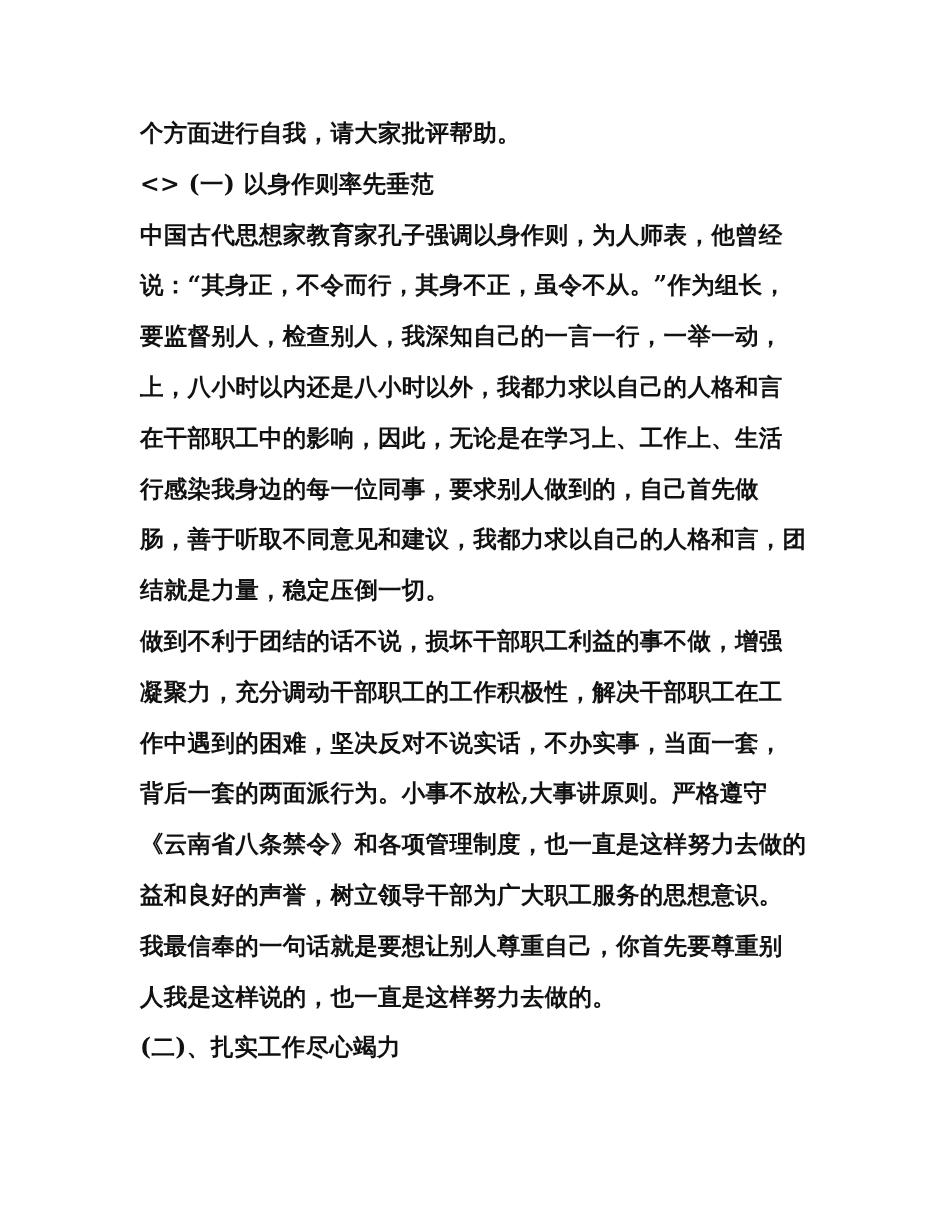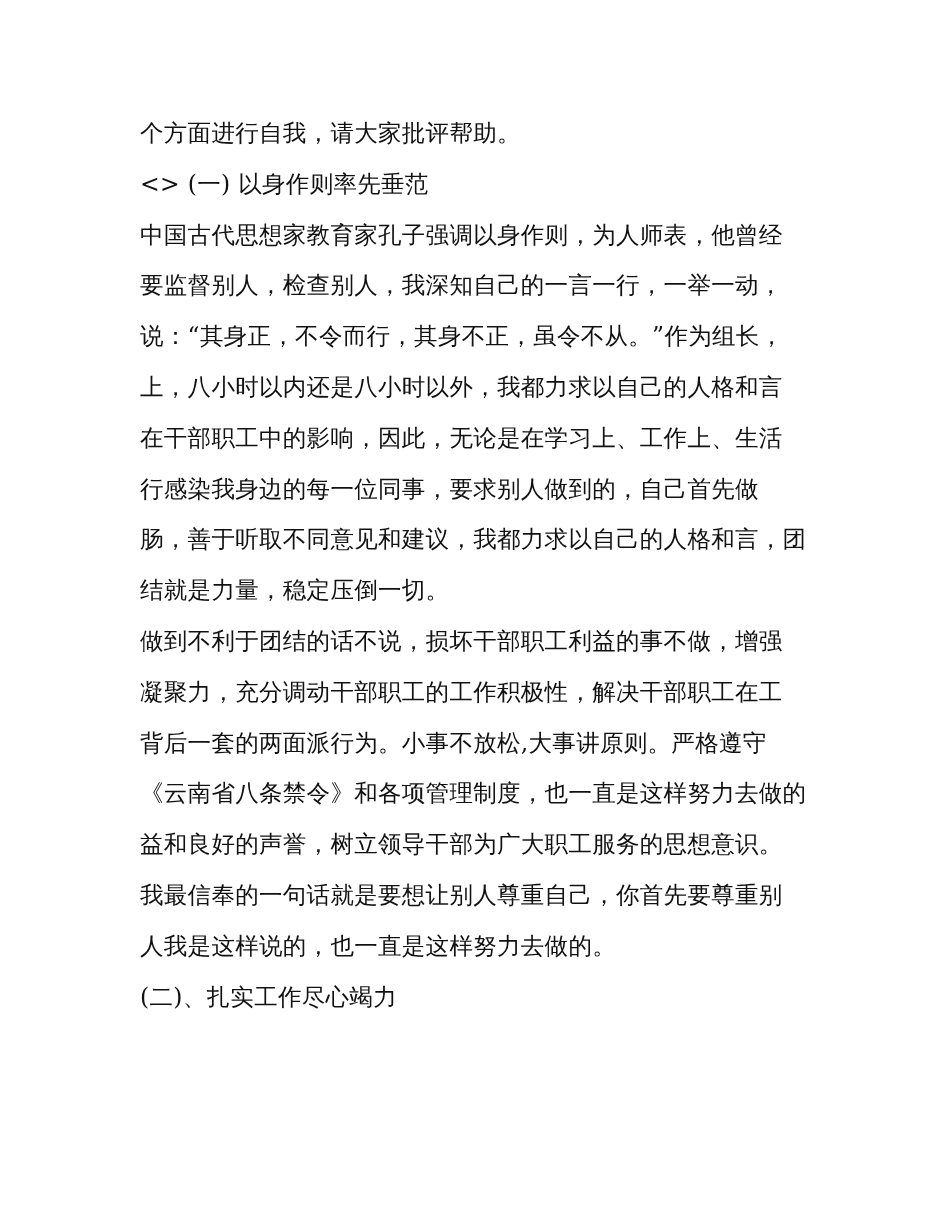--- a/index.html
+++ b/index.html
@@ -20,37 +20,39 @@
       left: 140px;
       top: 108px;
       width: 680px;
     }
     .line {
       height: 50.8px;
       line-height: 50.8px;
       font-size: 23.5px;
       white-space: nowrap;
       letter-spacing: 0.3px;
+      font-weight: bold;
     }
   </style>
 </head>
 <body>
 
 <div class="page">
   <div class="line">个方面进行自我，请大家批评帮助。</div>
   <div class="line">&lt;&gt; (一) 以身作则率先垂范</div>
   <div class="line">中国古代思想家教育家孔子强调以身作则，为人师表，他曾经</div>
+  <div class="line">说：“其身正，不令而行，其身不正，虽令不从。”作为组长，</div>
   <div class="line">要监督别人，检查别人，我深知自己的一言一行，一举一动，</div>
-  <div class="line">说：“其身正，不令而行，其身不正，虽令不从。”作为组长，</div>
   <div class="line">上，八小时以内还是八小时以外，我都力求以自己的人格和言</div>
   <div class="line">在干部职工中的影响，因此，无论是在学习上、工作上、生活</div>
   <div class="line">行感染我身边的每一位同事，要求别人做到的，自己首先做</div>
   <div class="line">肠，善于听取不同意见和建议，我都力求以自己的人格和言，团</div>
   <div class="line">结就是力量，稳定压倒一切。</div>
   <div class="line">做到不利于团结的话不说，损坏干部职工利益的事不做，增强</div>
   <div class="line">凝聚力，充分调动干部职工的工作积极性，解决干部职工在工</div>
+  <div class="line">作中遇到的困难，坚决反对不说实话，不办实事，当面一套，</div>
   <div class="line">背后一套的两面派行为。小事不放松,大事讲原则。严格遵守</div>
   <div class="line">《云南省八条禁令》和各项管理制度，也一直是这样努力去做的</div>
   <div class="line">益和良好的声誉，树立领导干部为广大职工服务的思想意识。</div>
   <div class="line">我最信奉的一句话就是要想让别人尊重自己，你首先要尊重别</div>
   <div class="line">人我是这样说的，也一直是这样努力去做的。</div>
   <div class="line">(二)、扎实工作尽心竭力</div>
 </div>
 
 </body></html>

